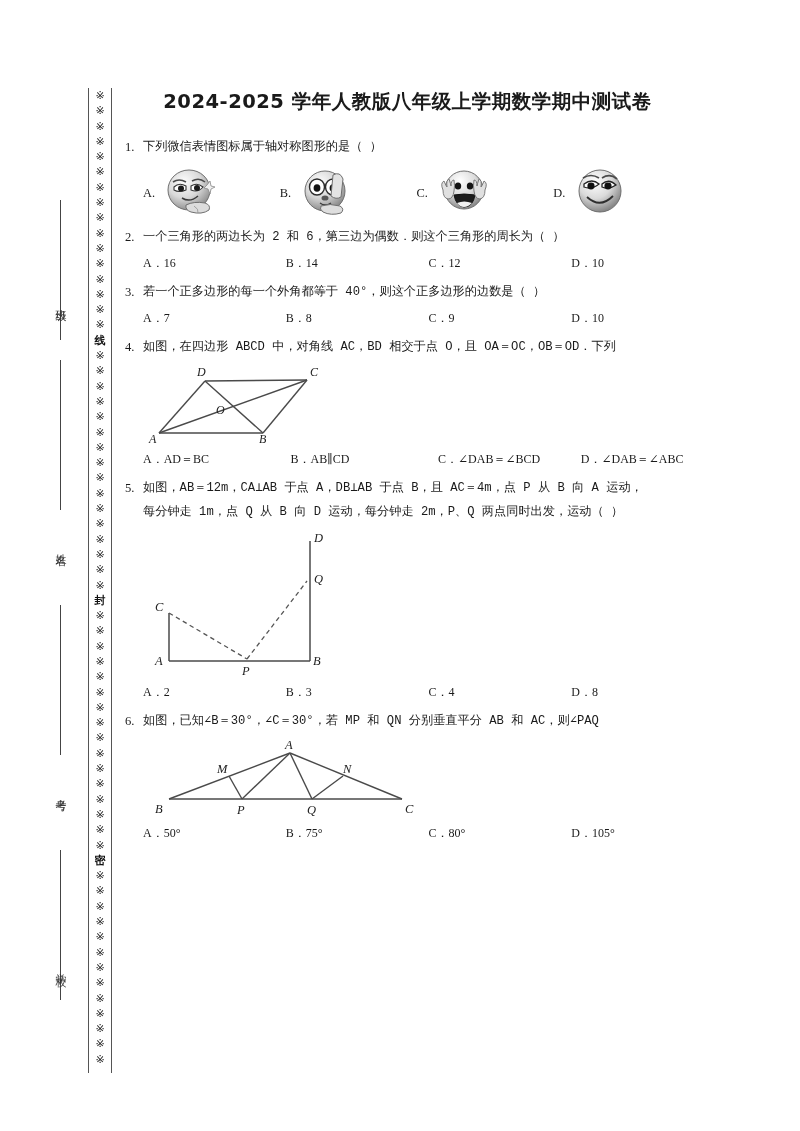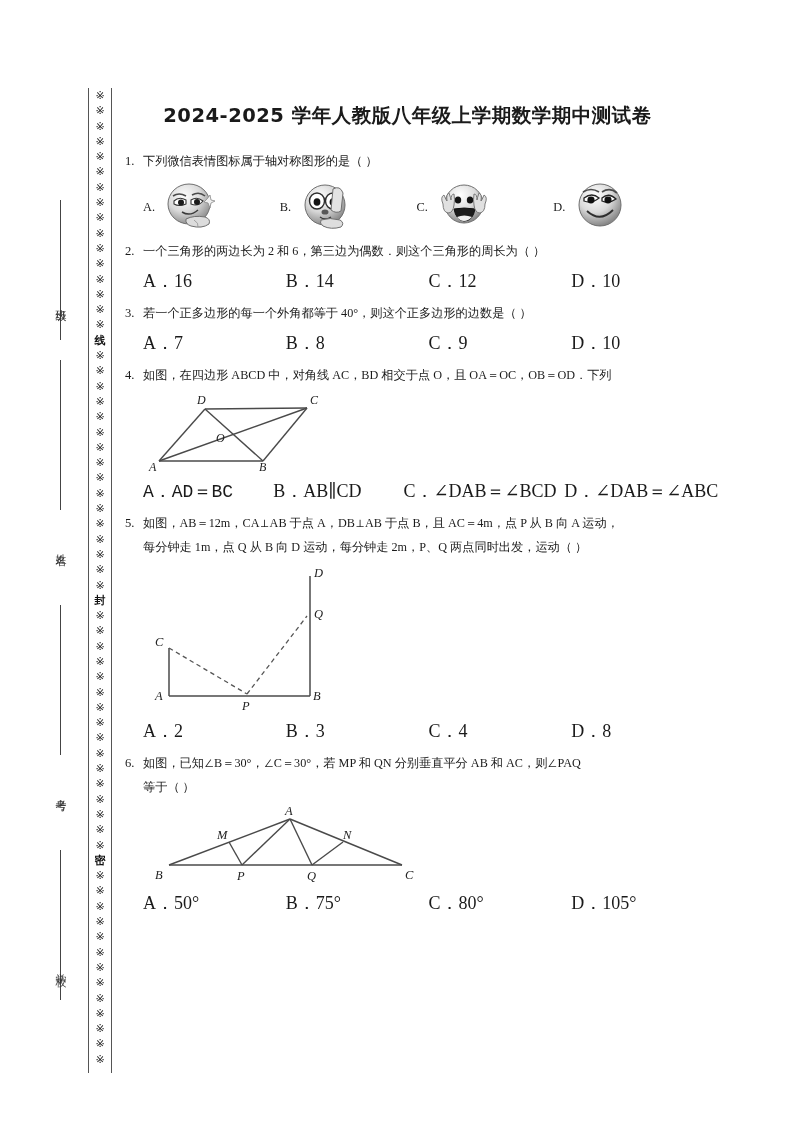--- a/index.html
+++ b/index.html
@@ -69,21 +69,21 @@
     font-weight: bold;
     font-family: "DejaVu Sans", "Liberation Sans", sans-serif;
     color: #111;
     height: 15.3px;
   }
 
   
   #paper {
     position: absolute;
     left: 125px;
-    top: 102px;
+    top: 88px;
     width: 565px;
   }
   #exam-title {
     font-size: 19.5px;
     font-weight: bold;
     text-align: center;
     letter-spacing: 0.5px;
     margin: 0 0 20px 0;
     font-family: "DejaVu Sans", "Liberation Sans", sans-serif;
   }
@@ -100,35 +100,35 @@
     display: flex;
     align-items: flex-start;
   }
   .q-num {
     width: 18px;
     flex: 0 0 18px;
     font-family: "Liberation Serif", serif;
   }
   .q-text {
     flex: 1;
-    font-family: Liberation Serif, serif;
+    font-family: Liberation Mono, monospace;
     font-size: 12.2px;
   }
   .opts {
     display: flex;
     margin: 6px 0 8px 18px;
-    font-size: 18px;
+    font-size: 12px;
     font-family: "Liberation Serif", "DejaVu Serif", serif;
     gap: 24px;
   }
   .opts > div {
     width: 25%;
     white-space: nowrap;
   }
-  .opts.wide > div:nth-child(1) { width: 26%; font-family: Liberation Mono, monospace; }
+  .opts.wide > div:nth-child(1) { width: 26%; }
   .opts.wide > div:nth-child(2) { width: 26%; }
   .opts.wide > div:nth-child(3) { width: 25%; }
   .opts.wide > div:nth-child(4) { width: 23%; }
 
   
   .emoji-row {
     display: flex;
     align-items: center;
     margin: 8px 0 6px 18px;
   }
@@ -434,24 +434,20 @@
       <div>C．4</div>
       <div>D．8</div>
     </div>
   </div>
 
   <div class="q-block">
     <div class="q-stem">
       <span class="q-num">6.</span>
       <span class="q-text">如图，已知∠B＝30°，∠C＝30°，若 MP 和 QN 分别垂直平分 AB 和 AC，则∠PAQ</span>
     </div>
-    <div class="q-stem">
-      <span class="q-num"></span>
-      <span class="q-text">等于（      ）</span>
-    </div>
 
     <div class="figure">
       <svg class="fig-svg" width="290" height="82" viewBox="0 0 290 82">
         <g stroke="#4a4a4a" stroke-width="1.4" fill="none">
           <path d="M22 62 L255 62"></path>
           <path d="M22 62 L143 16"></path>
           <path d="M143 16 L255 62"></path>
           <path d="M82 39 L95 62"></path>
           <path d="M95 62 L143 16"></path>
           <path d="M143 16 L165 62"></path>

